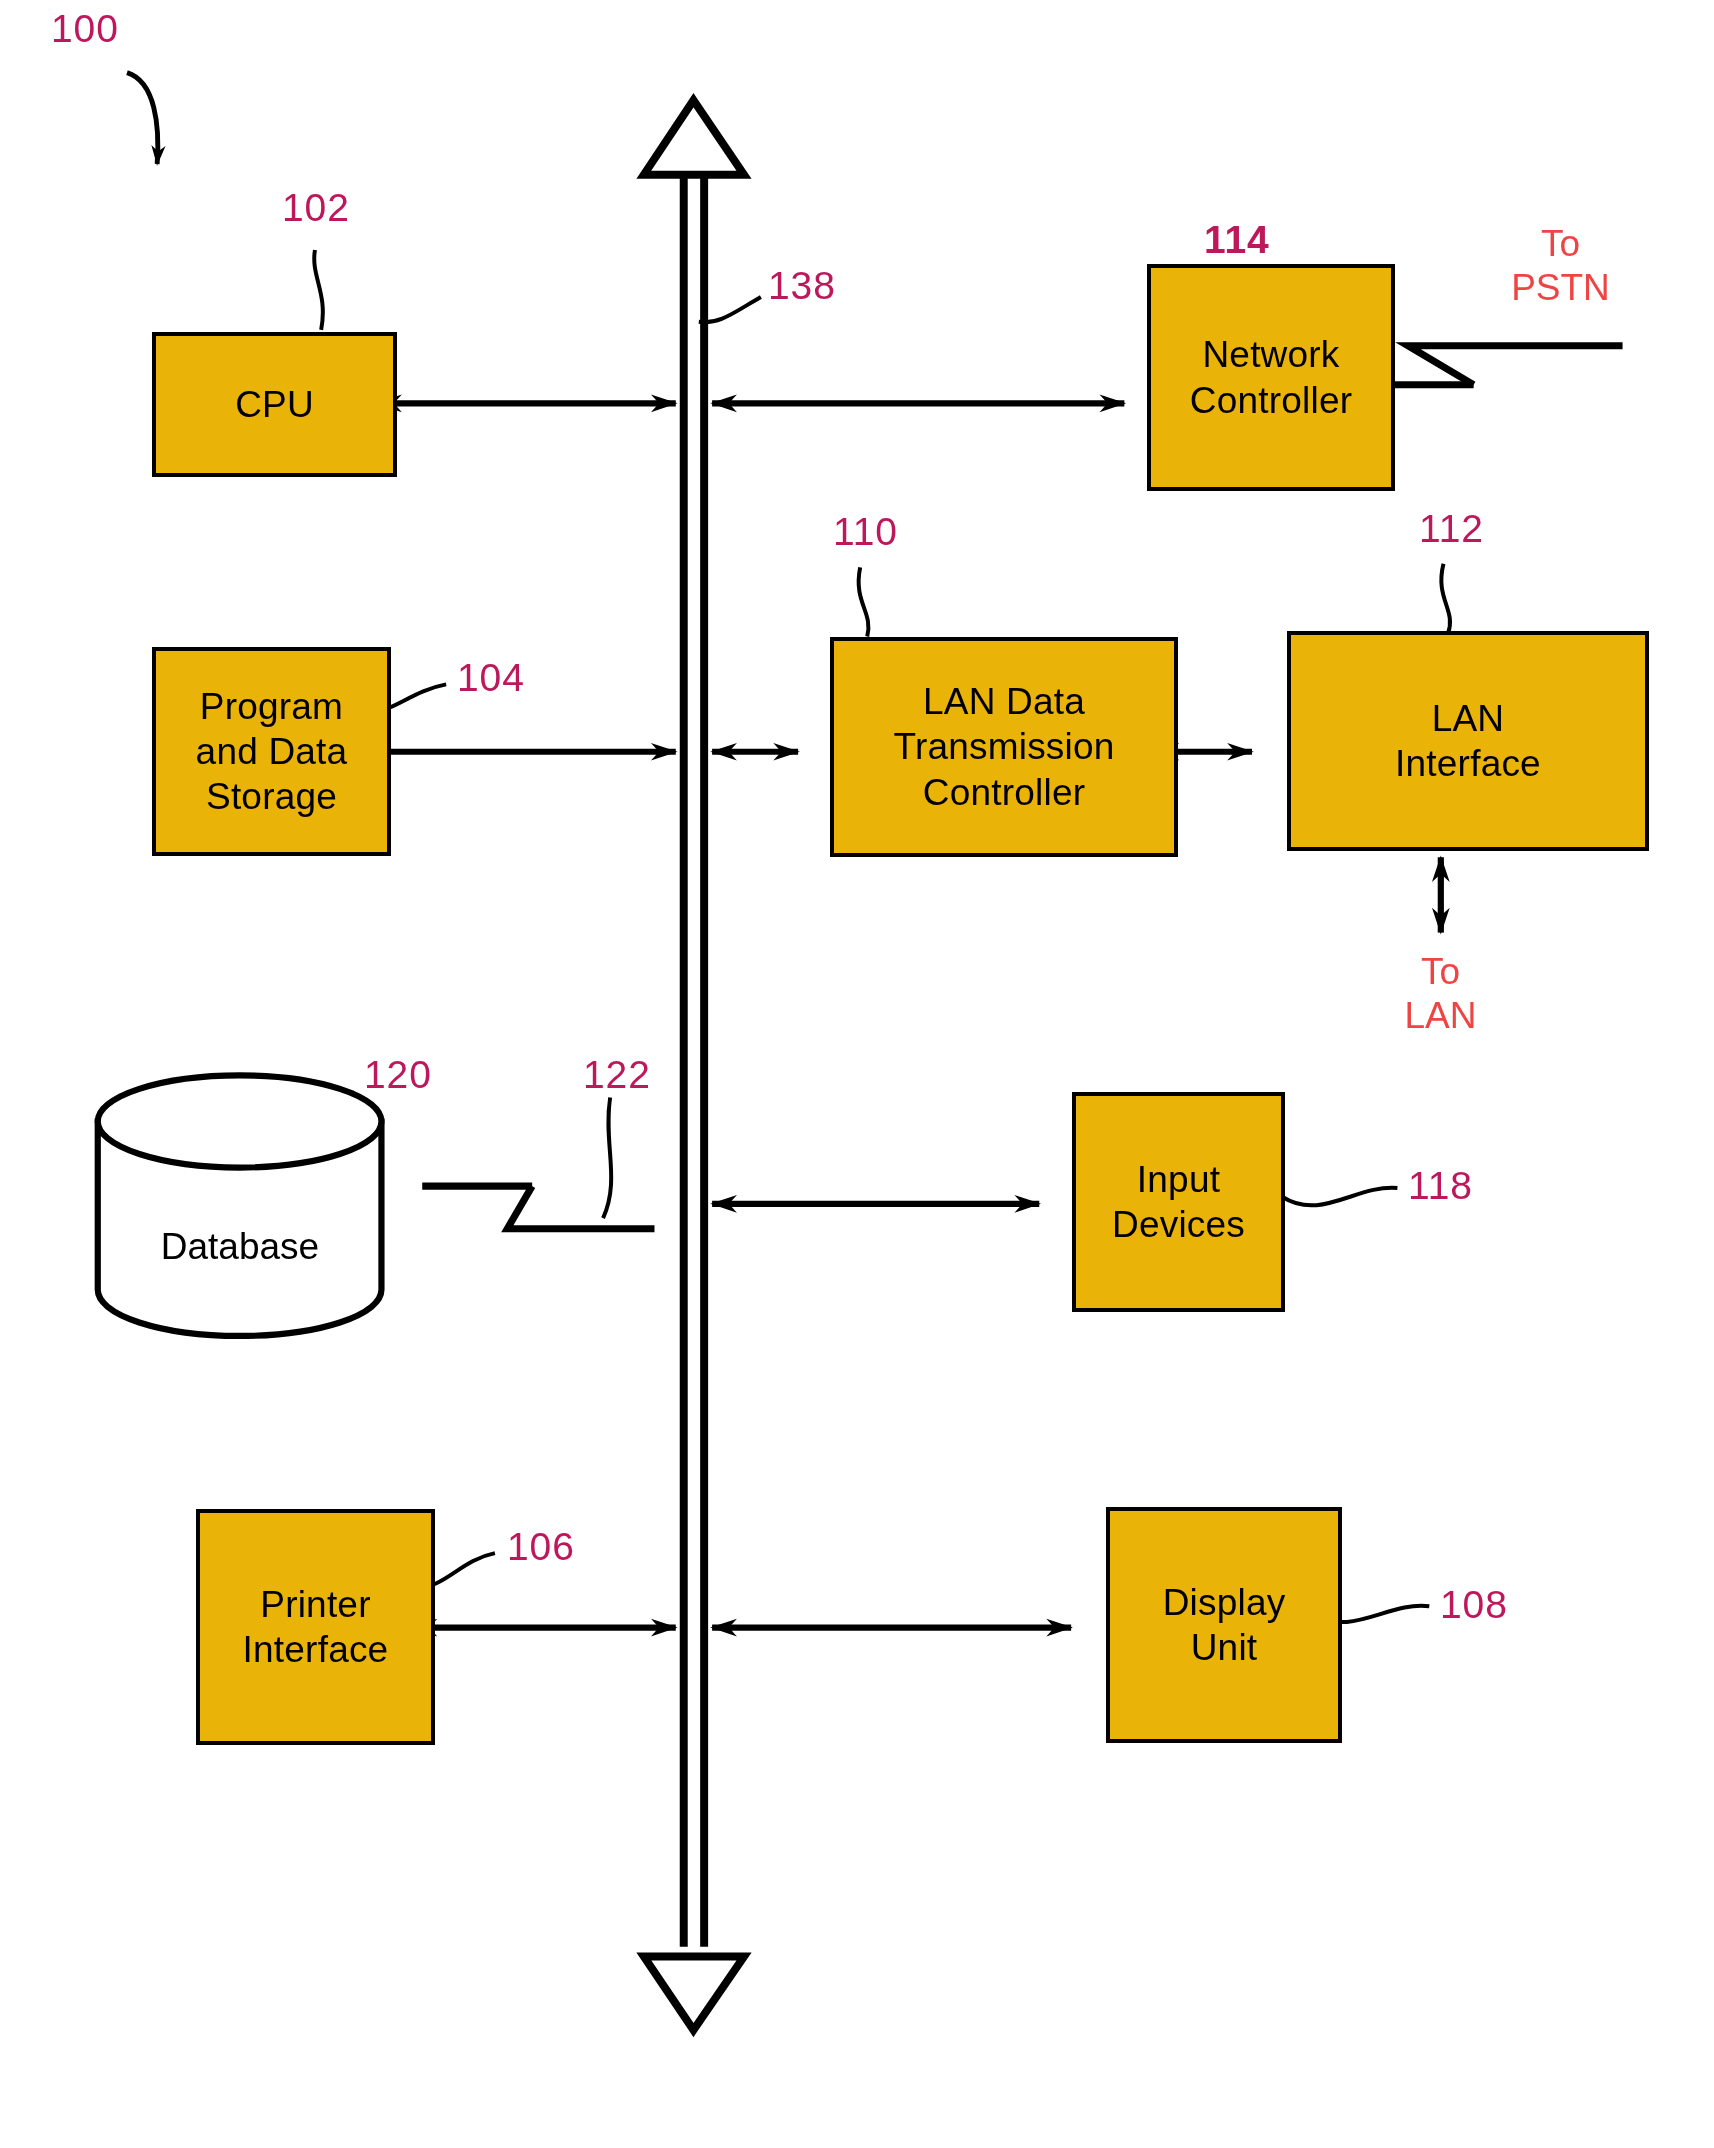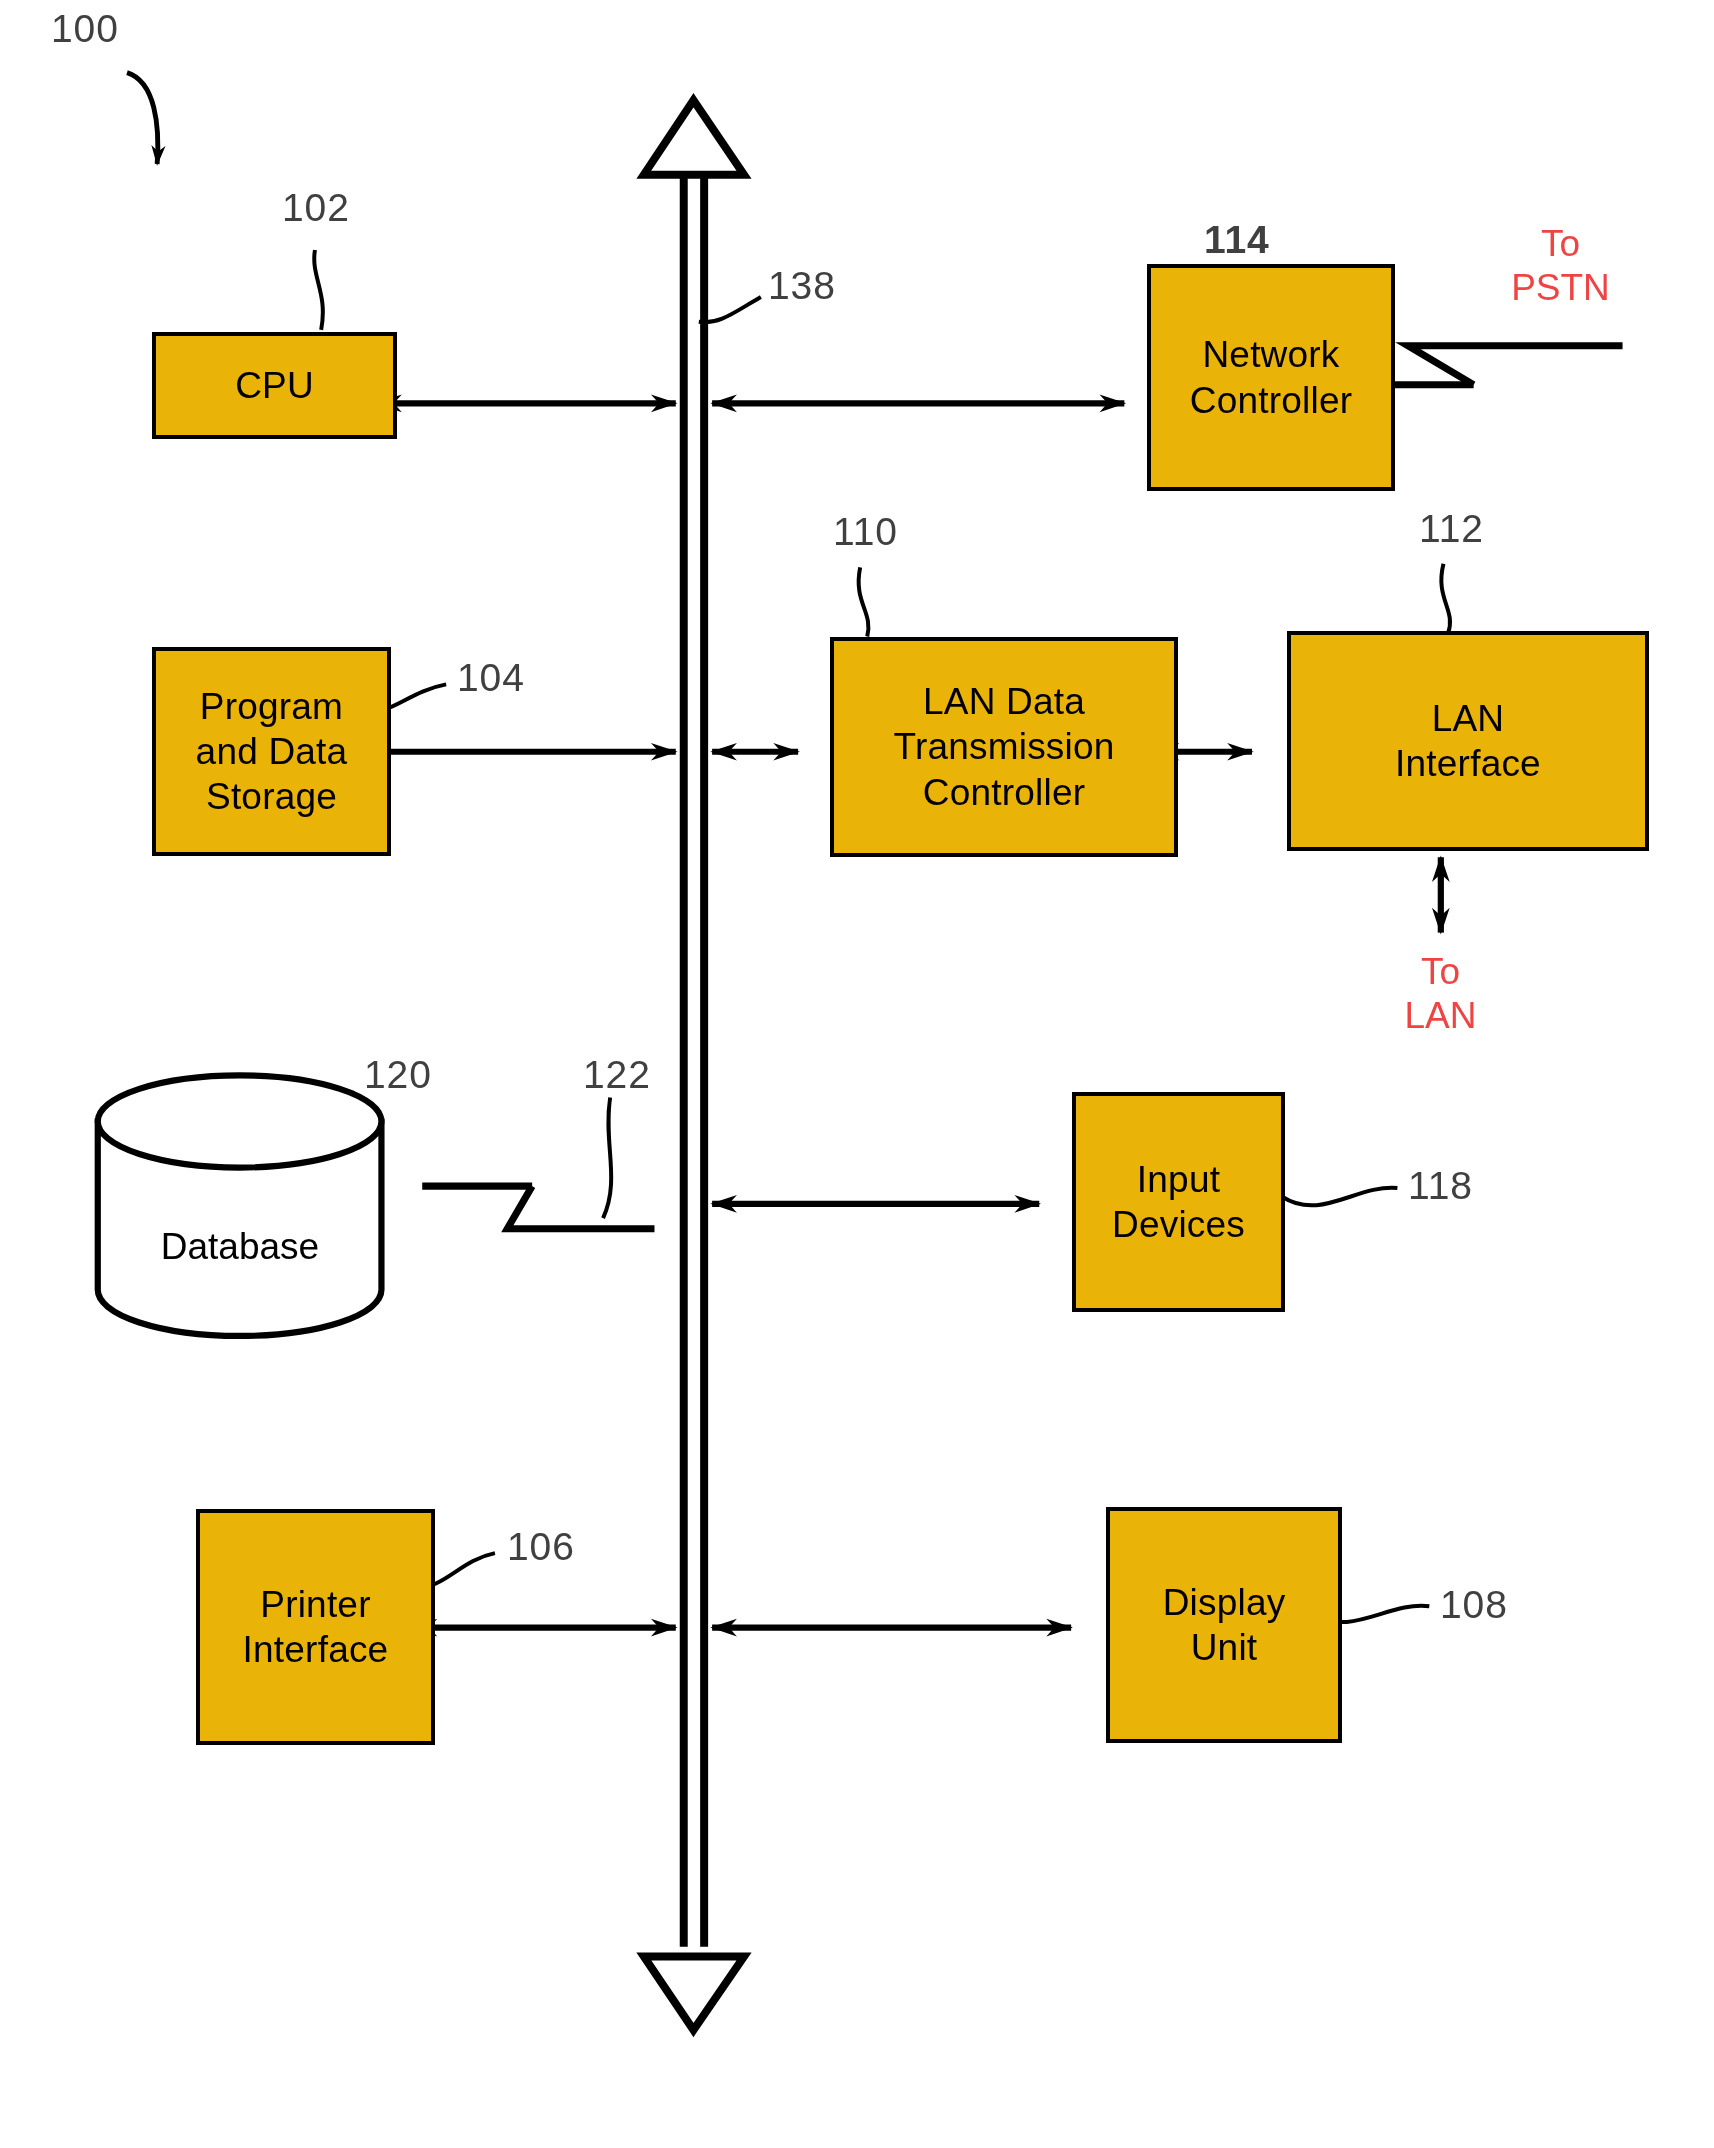--- a/index.html
+++ b/index.html
@@ -42,21 +42,21 @@
     margin-left: 28px;
   }
   .block-label {
     display: block;
     white-space: pre-line;
     padding: 0 5.3px;
   }
   
   .ref-num {
     position: absolute;
-    color: #404040;
+    color: #be185d;
     font-family: "Liberation Sans", sans-serif;
     font-size: 39px;
     line-height: 1;
     letter-spacing: 0.9px;
     z-index: 6;
     white-space: nowrap;
   }
   
   .annot-text {
     position: absolute;
@@ -164,21 +164,21 @@
     <path d="M1482,1820 C1524,1848 1566,1806 1612,1812" fill="none" stroke="#000000" stroke-width="4.5"></path>
 
     <g>
 
       <path d="M110,1265 L110,1455 A160,52 0 0 0 430,1455 L430,1265 Z" fill="#ffffff" stroke="#000000" stroke-width="7"></path>
 
       <ellipse cx="270" cy="1265" rx="160" ry="52" fill="#ffffff" stroke="#000000" stroke-width="7"></ellipse>
     </g>
   </svg>
 
-  <div class="block-box" style="left:124px; top:332px; width:245px; height:107px;justify-content:center;">
+  <div class="block-box" style="left:124px; top:332px; width:245px; height:145px;justify-content:center;">
     <span class="block-label">CPU</span>
   </div>
   <div class="ref-num" style="left:282px; top:188px;">102</div>
 
   <div class="block-box" style="left:124px; top:647px; width:239px; height:209px;">
     <span class="block-label">Program
 and Data
 Storage</span>
   </div>
   <div class="ref-num" style="left:457px; top:658px;">104</div>

